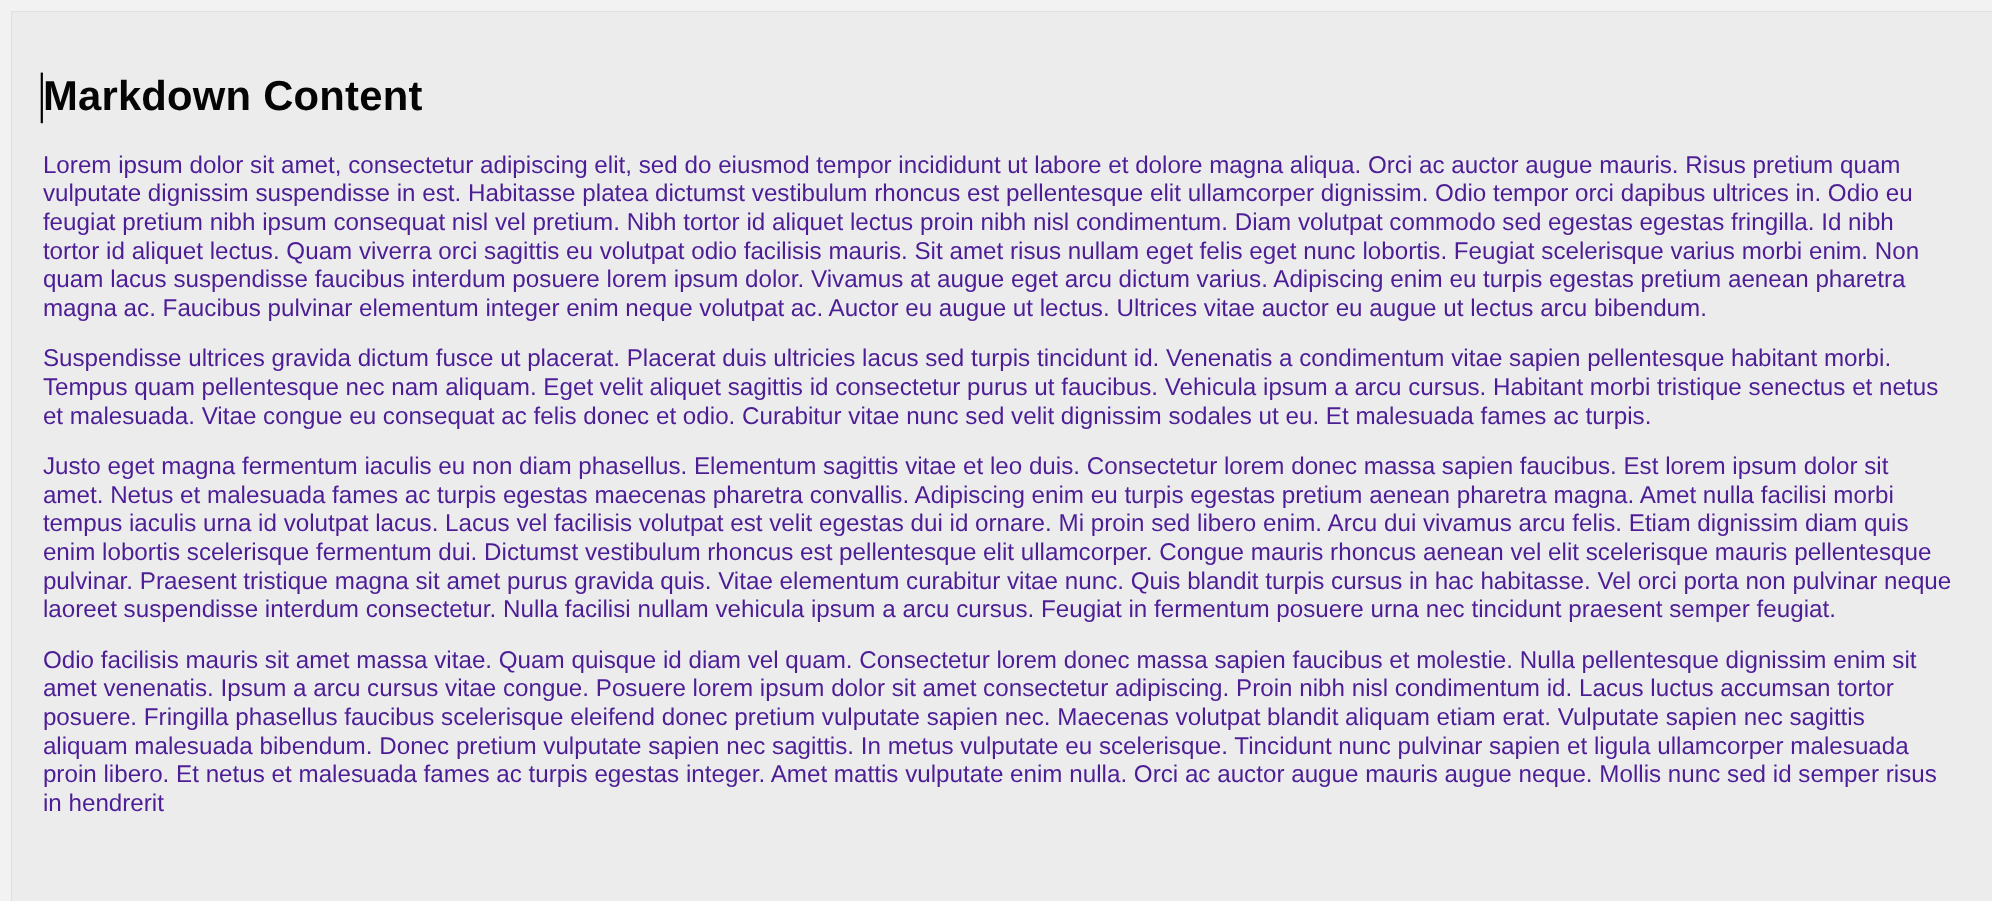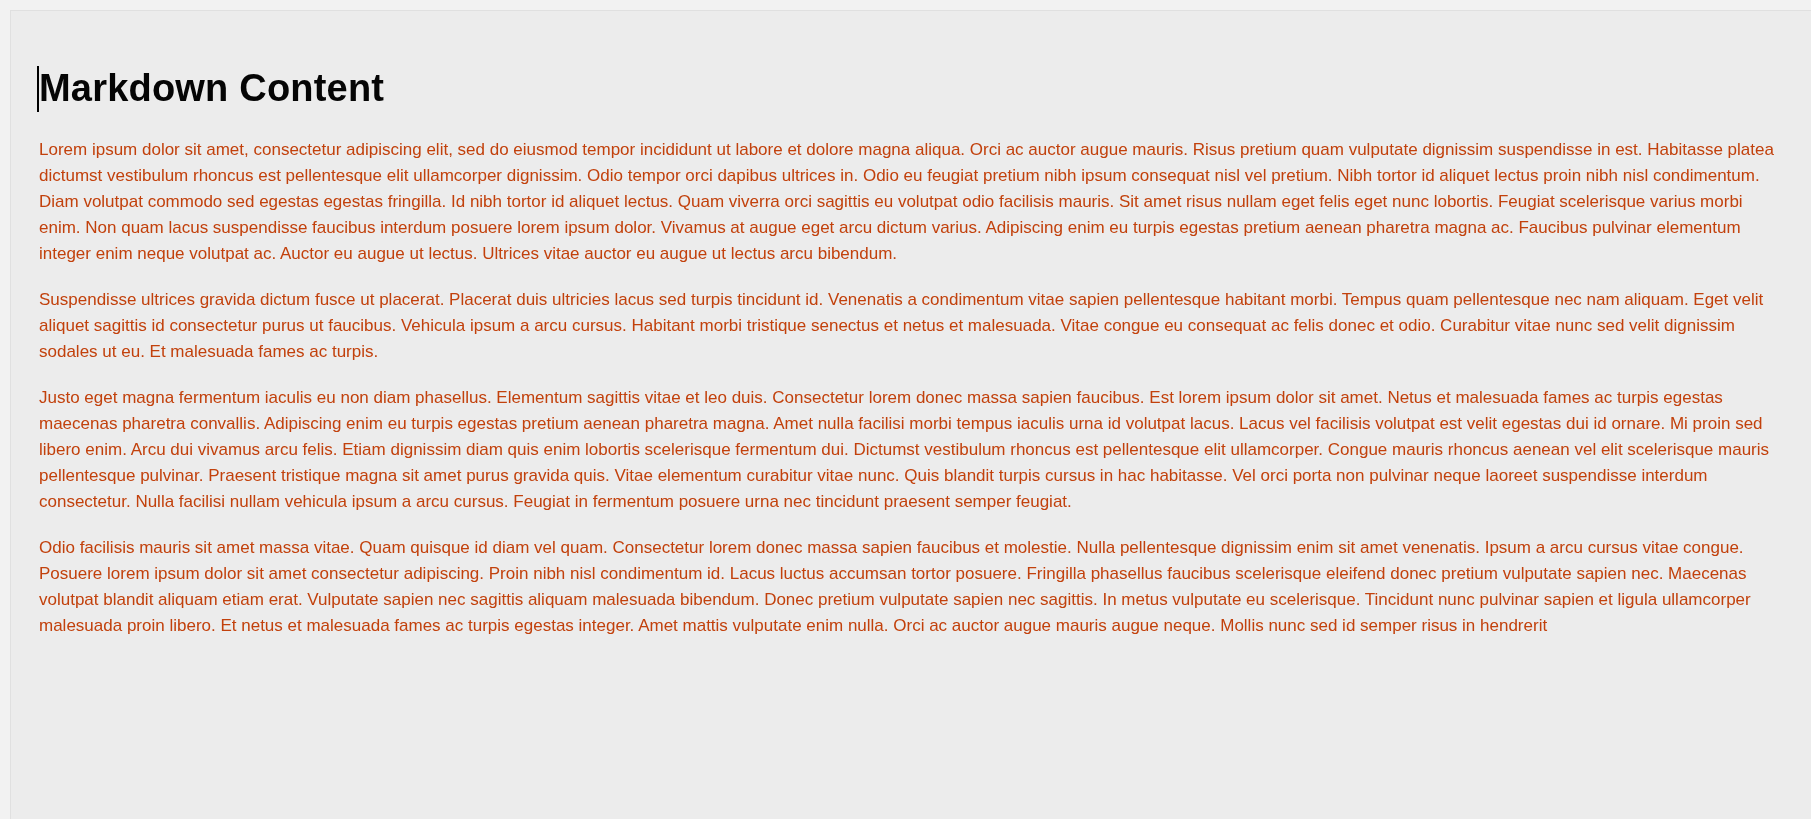--- a/index.html
+++ b/index.html
@@ -35,24 +35,24 @@
   }
   .caret {
     position: absolute;
     left: -2px;
     top: -1px;
     width: 2px;
     height: 46px;
     background: #000000;
   }
   p.body-para {
-    font-size: 17px;
+    font-size: 22px;
     line-height: 26px;
     margin: 0 0 20px 0;
-    color: #c2410c;
+    color: #4c1d95;
   }
   p.body-para:last-child { margin-bottom: 13px; }
 </style>
 </head>
 <body>
 
 <div class="doc">
   <h1 class="title">
     <span class="caret"></span><span>Markdown Content</span>
   </h1>

